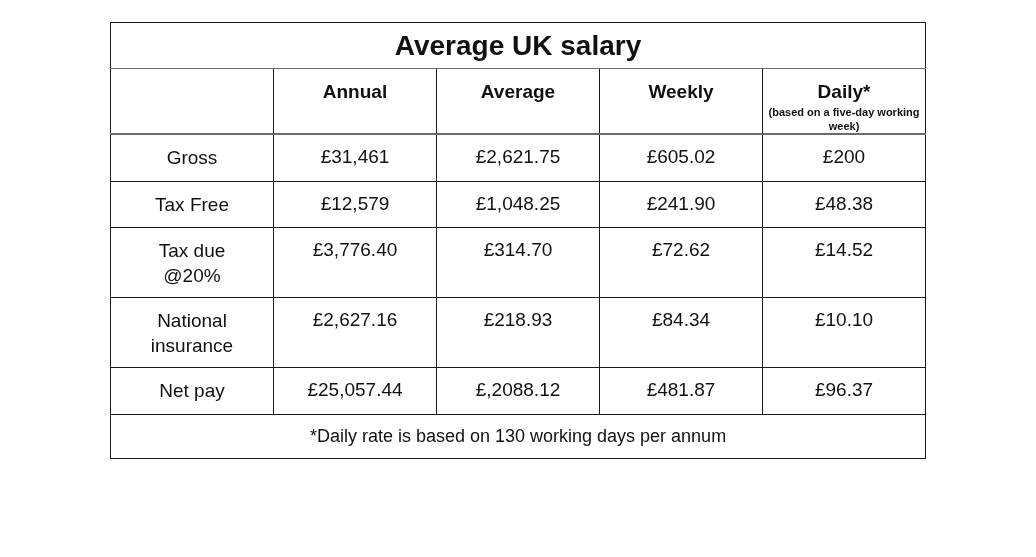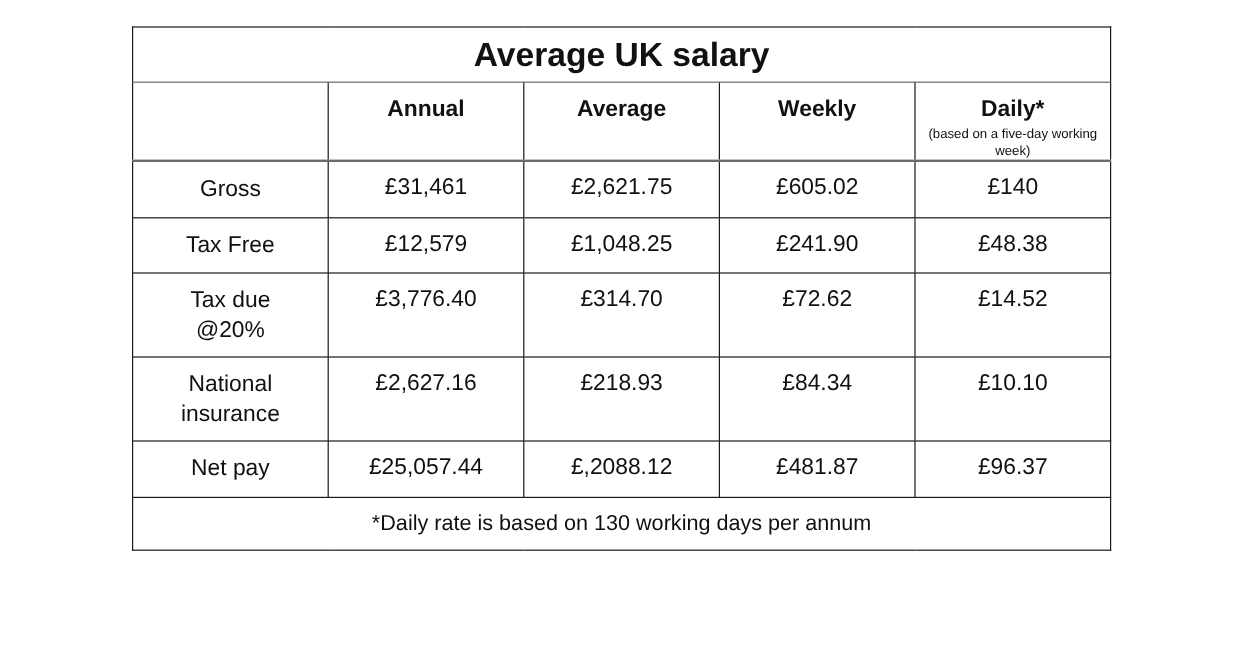--- a/index.html
+++ b/index.html
@@ -43,21 +43,21 @@
       font-weight: bold;
       padding-top: 12px !important;
       box-sizing: border-box;
     }
     .header-row {
       border-bottom: 2px solid #6b6b6b;
     }
     .sub-note {
       display: block;
       font-size: 11px;
-      font-weight: normal;
+      font-weight: bold;
       line-height: 14px;
       margin-top: 2px;
     }
     .data-cell, .row-label {
       font-size: 19px;
       line-height: 25px;
       padding-top: 9px !important;
       box-sizing: border-box;
       margin-left: 12px;
     }
@@ -99,21 +99,21 @@
       <span>Daily*</span>
       <span class="sub-note">(based on a five-day working week)</span>
     </th>
   </tr>
 
   <tr class="row-single">
     <td class="row-label"><span>Gross</span></td>
     <td class="data-cell">£31,461</td>
     <td class="data-cell">£2,621.75</td>
     <td class="data-cell">£605.02</td>
-    <td class="data-cell">£140</td>
+    <td class="data-cell">£200</td>
   </tr>
 
   <tr class="row-single-b">
     <td class="row-label"><span>Tax Free</span></td>
     <td class="data-cell">£12,579</td>
     <td class="data-cell">£1,048.25</td>
     <td class="data-cell">£241.90</td>
     <td class="data-cell">£48.38</td>
   </tr>
 

